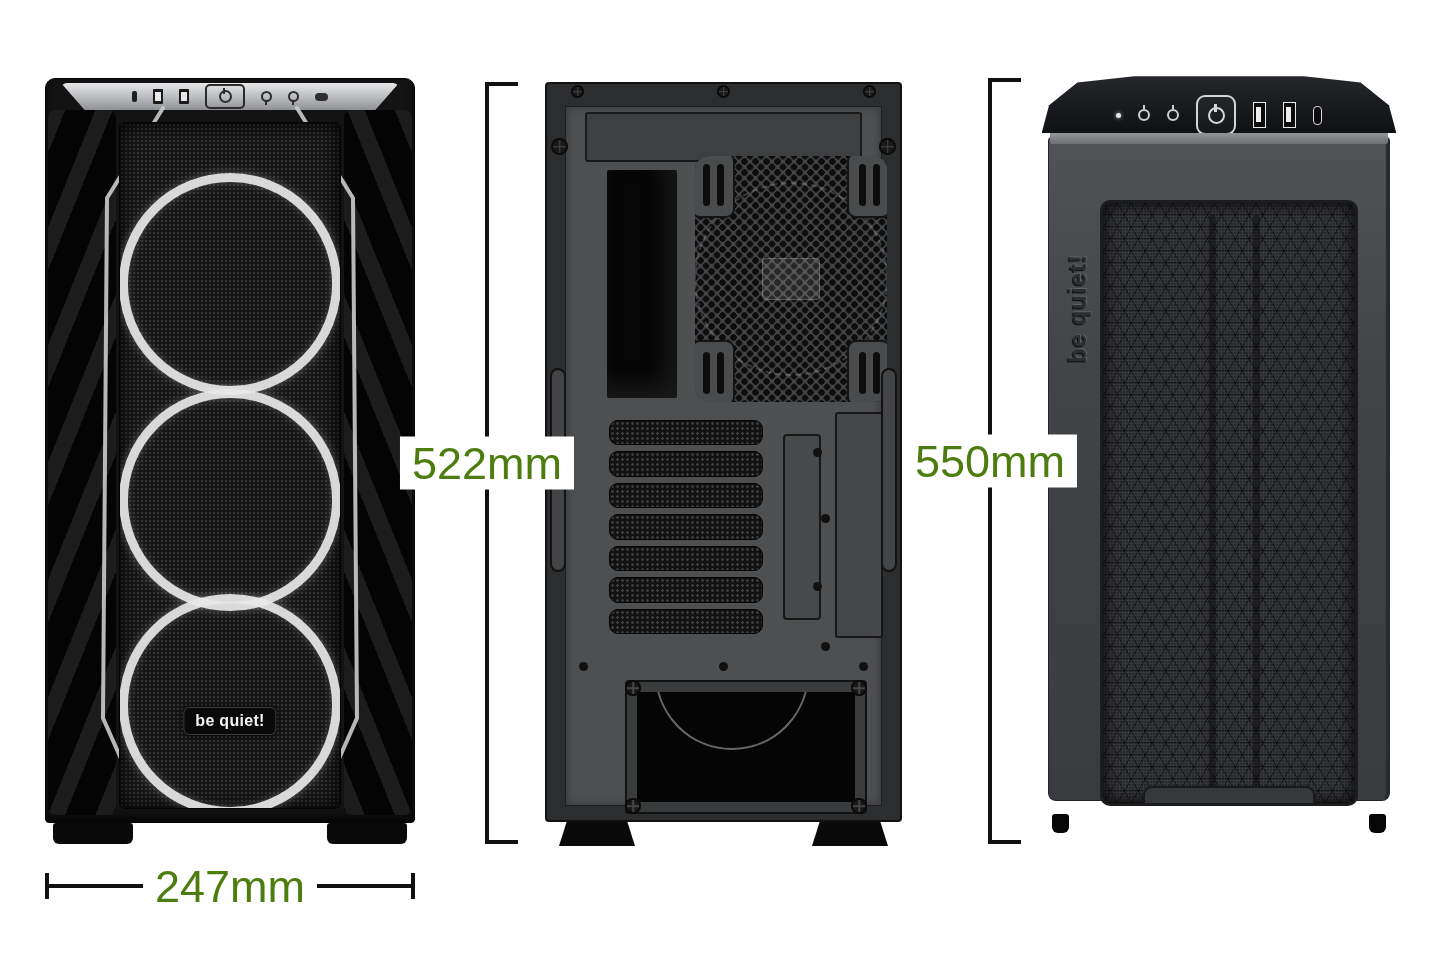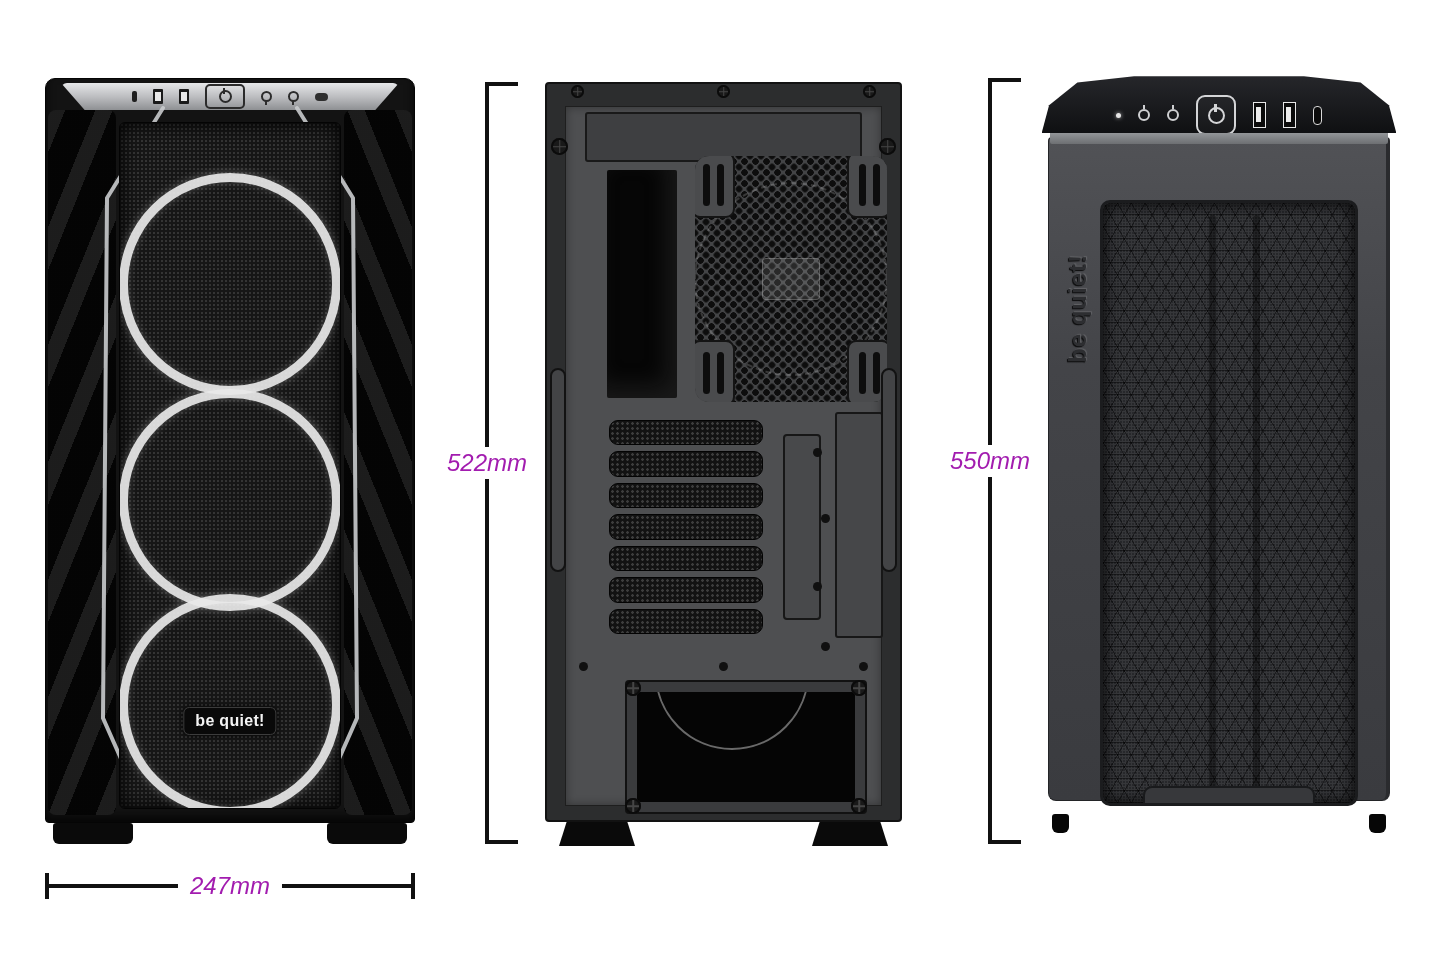--- a/index.html
+++ b/index.html
@@ -141,21 +141,21 @@
   .dim{position:absolute;background:#111;}
   .dim-w{left:45px;top:884px;width:370px;height:4px;}
   .dim-w::before,.dim-w::after{content:"";position:absolute;width:4px;height:26px;top:-11px;background:#111;}
   .dim-w::before{left:0;}.dim-w::after{right:0;}
   .dim-d{left:485px;top:82px;width:4px;height:762px;}
   .dim-hg{left:988px;top:78px;width:4px;height:766px;}
   .dim-d::before,.dim-d::after,.dim-hg::before,.dim-hg::after{content:"";position:absolute;left:0;width:33px;height:4px;background:#111;}
   .dim-d::before,.dim-hg::before{top:0;}
   .dim-d::after,.dim-hg::after{bottom:0;}
   .dim-label{position:absolute;left:50%;top:50%;transform:translate(-50%,-50%);
-    background:#ffffff;padding:4px 12px;font-size:24px;color:#a21caf;white-space:nowrap;line-height:1;font-style:italic;}
+    background:#ffffff;padding:4px 12px;font-size:45px;color:#4d7c0f;white-space:nowrap;line-height:1;}
 </style>
 </head>
 <body>
 
 <div class="canvas">
 
   <div class="case-front">
     <div class="cf-body"></div>
     <div class="cf-col l"></div>
     <div class="cf-col r"></div>

